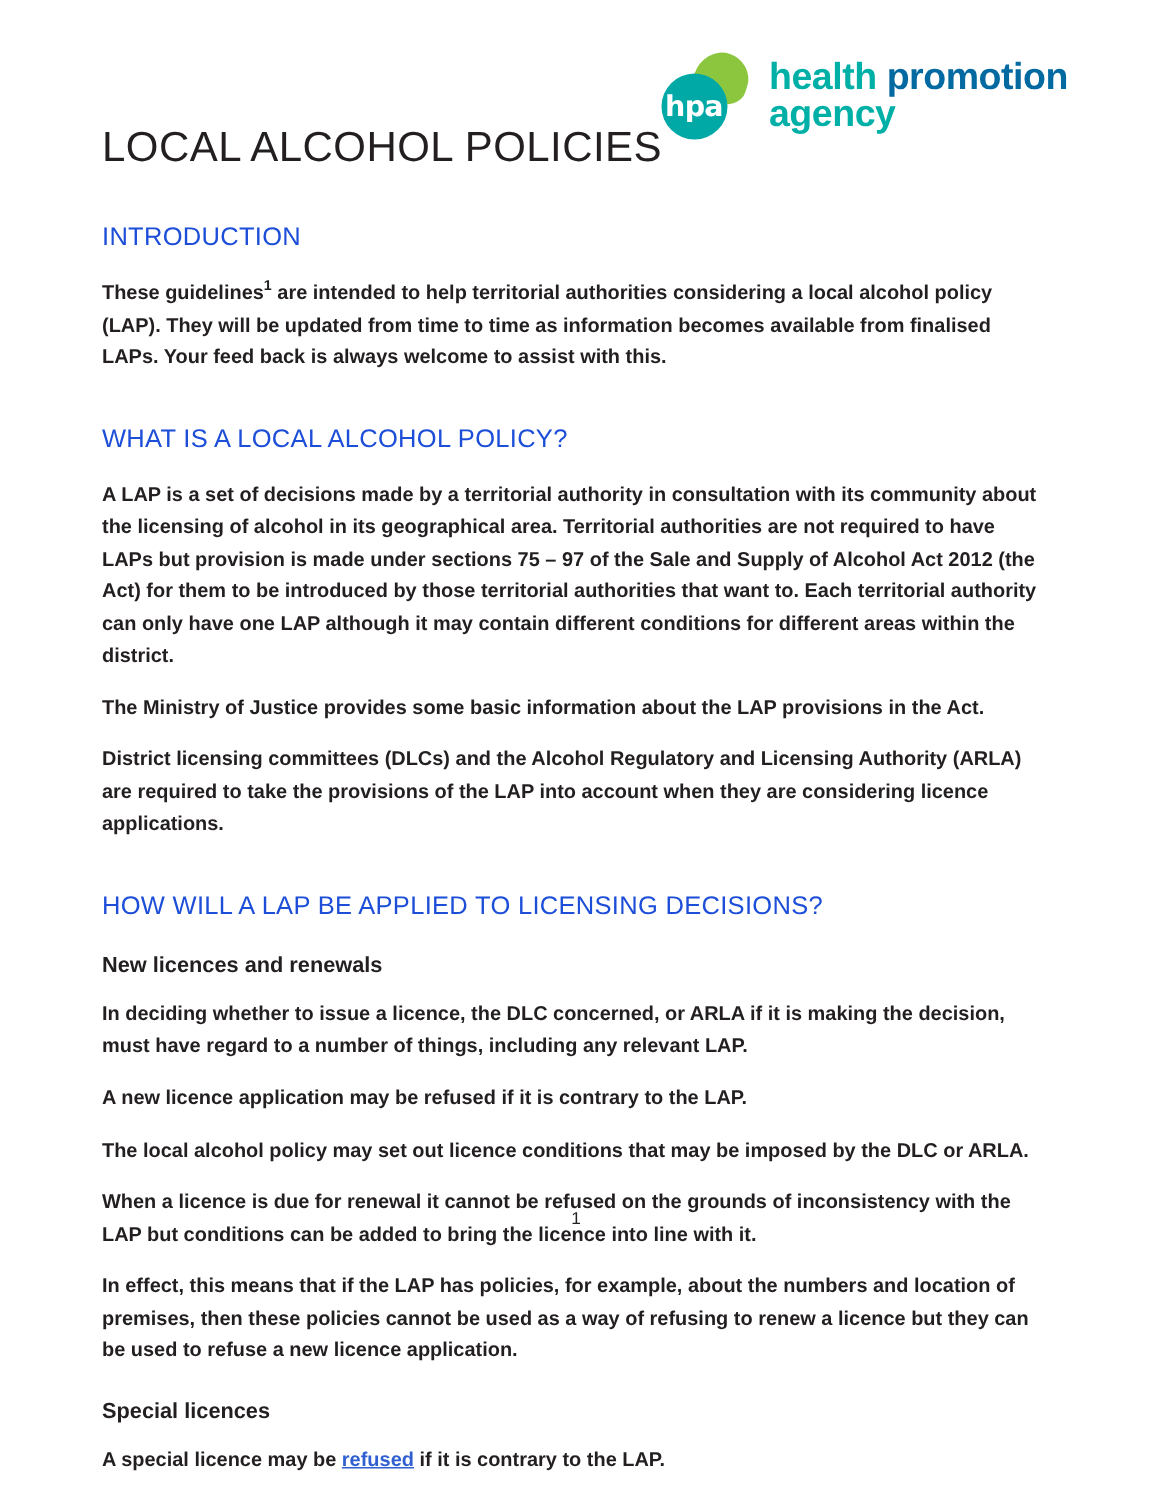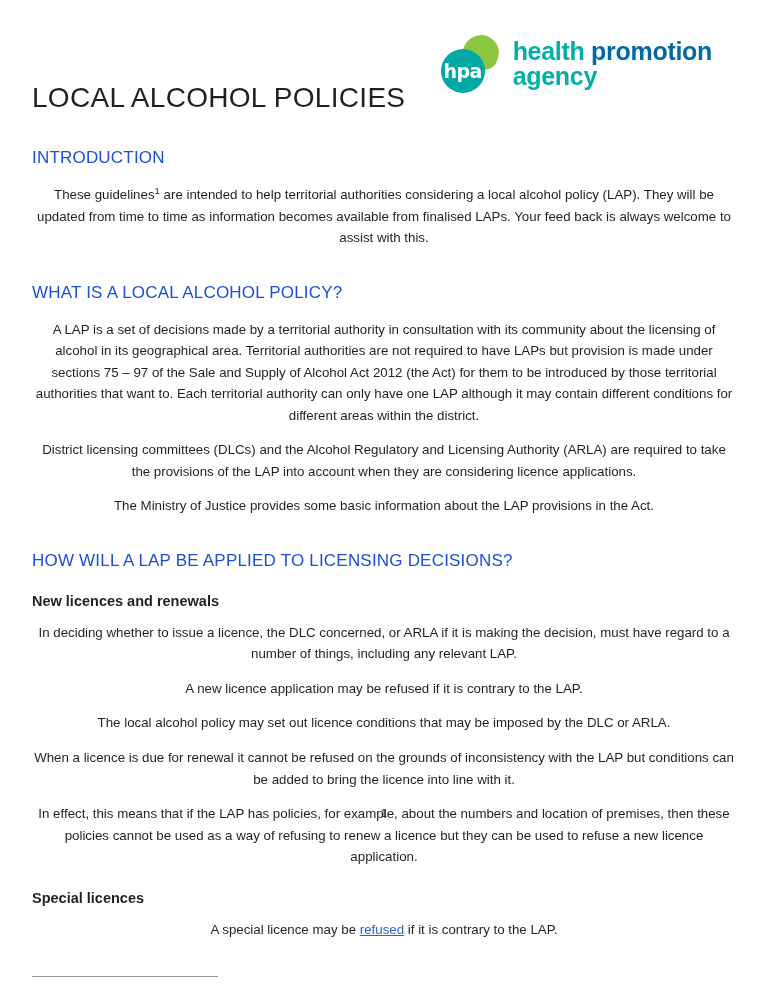--- a/index.html
+++ b/index.html
@@ -13,21 +13,21 @@
     font-family: "Liberation Sans", sans-serif;
     color: #231f20;
     position: relative;
     overflow: hidden;
   }
   .page {
     position: relative;
     width: 768px;
     height: 857px;
     box-sizing: border-box;
-    padding: 0 32px;
+    padding: 0 68px;
   }
 
   
   .logo-block {
     position: absolute;
     top: 34px;
     right: 56px;
     display: flex;
     align-items: center;
     height: 60px;
@@ -112,21 +112,22 @@
     font-size: 14.5px;
     font-weight: bold;
     margin: 22px 0 0 0;
     color: #231f20;
   }
   p.body {
     font-size: 13.3px;
     line-height: 1.62;
     margin: 13px 0 0 0;
     color: #231f20;
-    text-align: center;
+    text-align: left;
+    font-weight: bold;
   }
   p.first-after-head {
     margin-top: 16px;
   }
   sup.fn {
     font-size: 9.5px;
     vertical-align: super;
     line-height: 0;
   }
   a.inline-link {
@@ -181,22 +182,22 @@
     </div>
   </div>
 
   <h1 class="doc-title">LOCAL ALCOHOL POLICIES</h1>
 
   <h2 class="section">INTRODUCTION</h2>
   <p class="body first-after-head"><span>These guidelines</span><sup class="fn">1</sup><span> are intended to help territorial authorities considering a local alcohol policy (LAP). They will be updated from time to time as information becomes available from finalised LAPs. Your feed back is always welcome to assist with this.</span></p>
 
   <h2 class="section">WHAT IS A LOCAL ALCOHOL POLICY?</h2>
   <p class="body first-after-head">A LAP is a set of decisions made by a territorial authority in consultation with its community about the licensing of alcohol in its geographical area. Territorial authorities are not required to have LAPs but provision is made under sections 75 – 97 of the Sale and Supply of Alcohol Act 2012 (the Act) for them to be introduced by those territorial authorities that want to. Each territorial authority can only have one LAP although it may contain different conditions for different areas within the district.</p>
+  <p class="body">The Ministry of Justice provides some basic information about the LAP provisions in the Act.</p>
   <p class="body">District licensing committees (DLCs) and the Alcohol Regulatory and Licensing Authority (ARLA) are required to take the provisions of the LAP into account when they are considering licence applications.</p>
-  <p class="body">The Ministry of Justice provides some basic information about the LAP provisions in the Act.</p>
 
   <h2 class="section">HOW WILL A LAP BE APPLIED TO LICENSING DECISIONS?</h2>
   <h3 class="sub">New licences and renewals</h3>
   <p class="body">In deciding whether to issue a licence, the DLC concerned, or ARLA if it is making the decision, must have regard to a number of things, including any relevant LAP.</p>
   <p class="body">A new licence application may be refused if it is contrary to the LAP.</p>
   <p class="body">The local alcohol policy may set out licence conditions that may be imposed by the DLC or ARLA.</p>
   <p class="body">When a licence is due for renewal it cannot be refused on the grounds of inconsistency with the LAP but conditions can be added to bring the licence into line with it.</p>
   <p class="body">In effect, this means that if the LAP has policies, for example, about the numbers and location of premises, then these policies cannot be used as a way of refusing to renew a licence but they can be used to refuse a new licence application.</p>
 
   <h3 class="sub">Special licences</h3>

